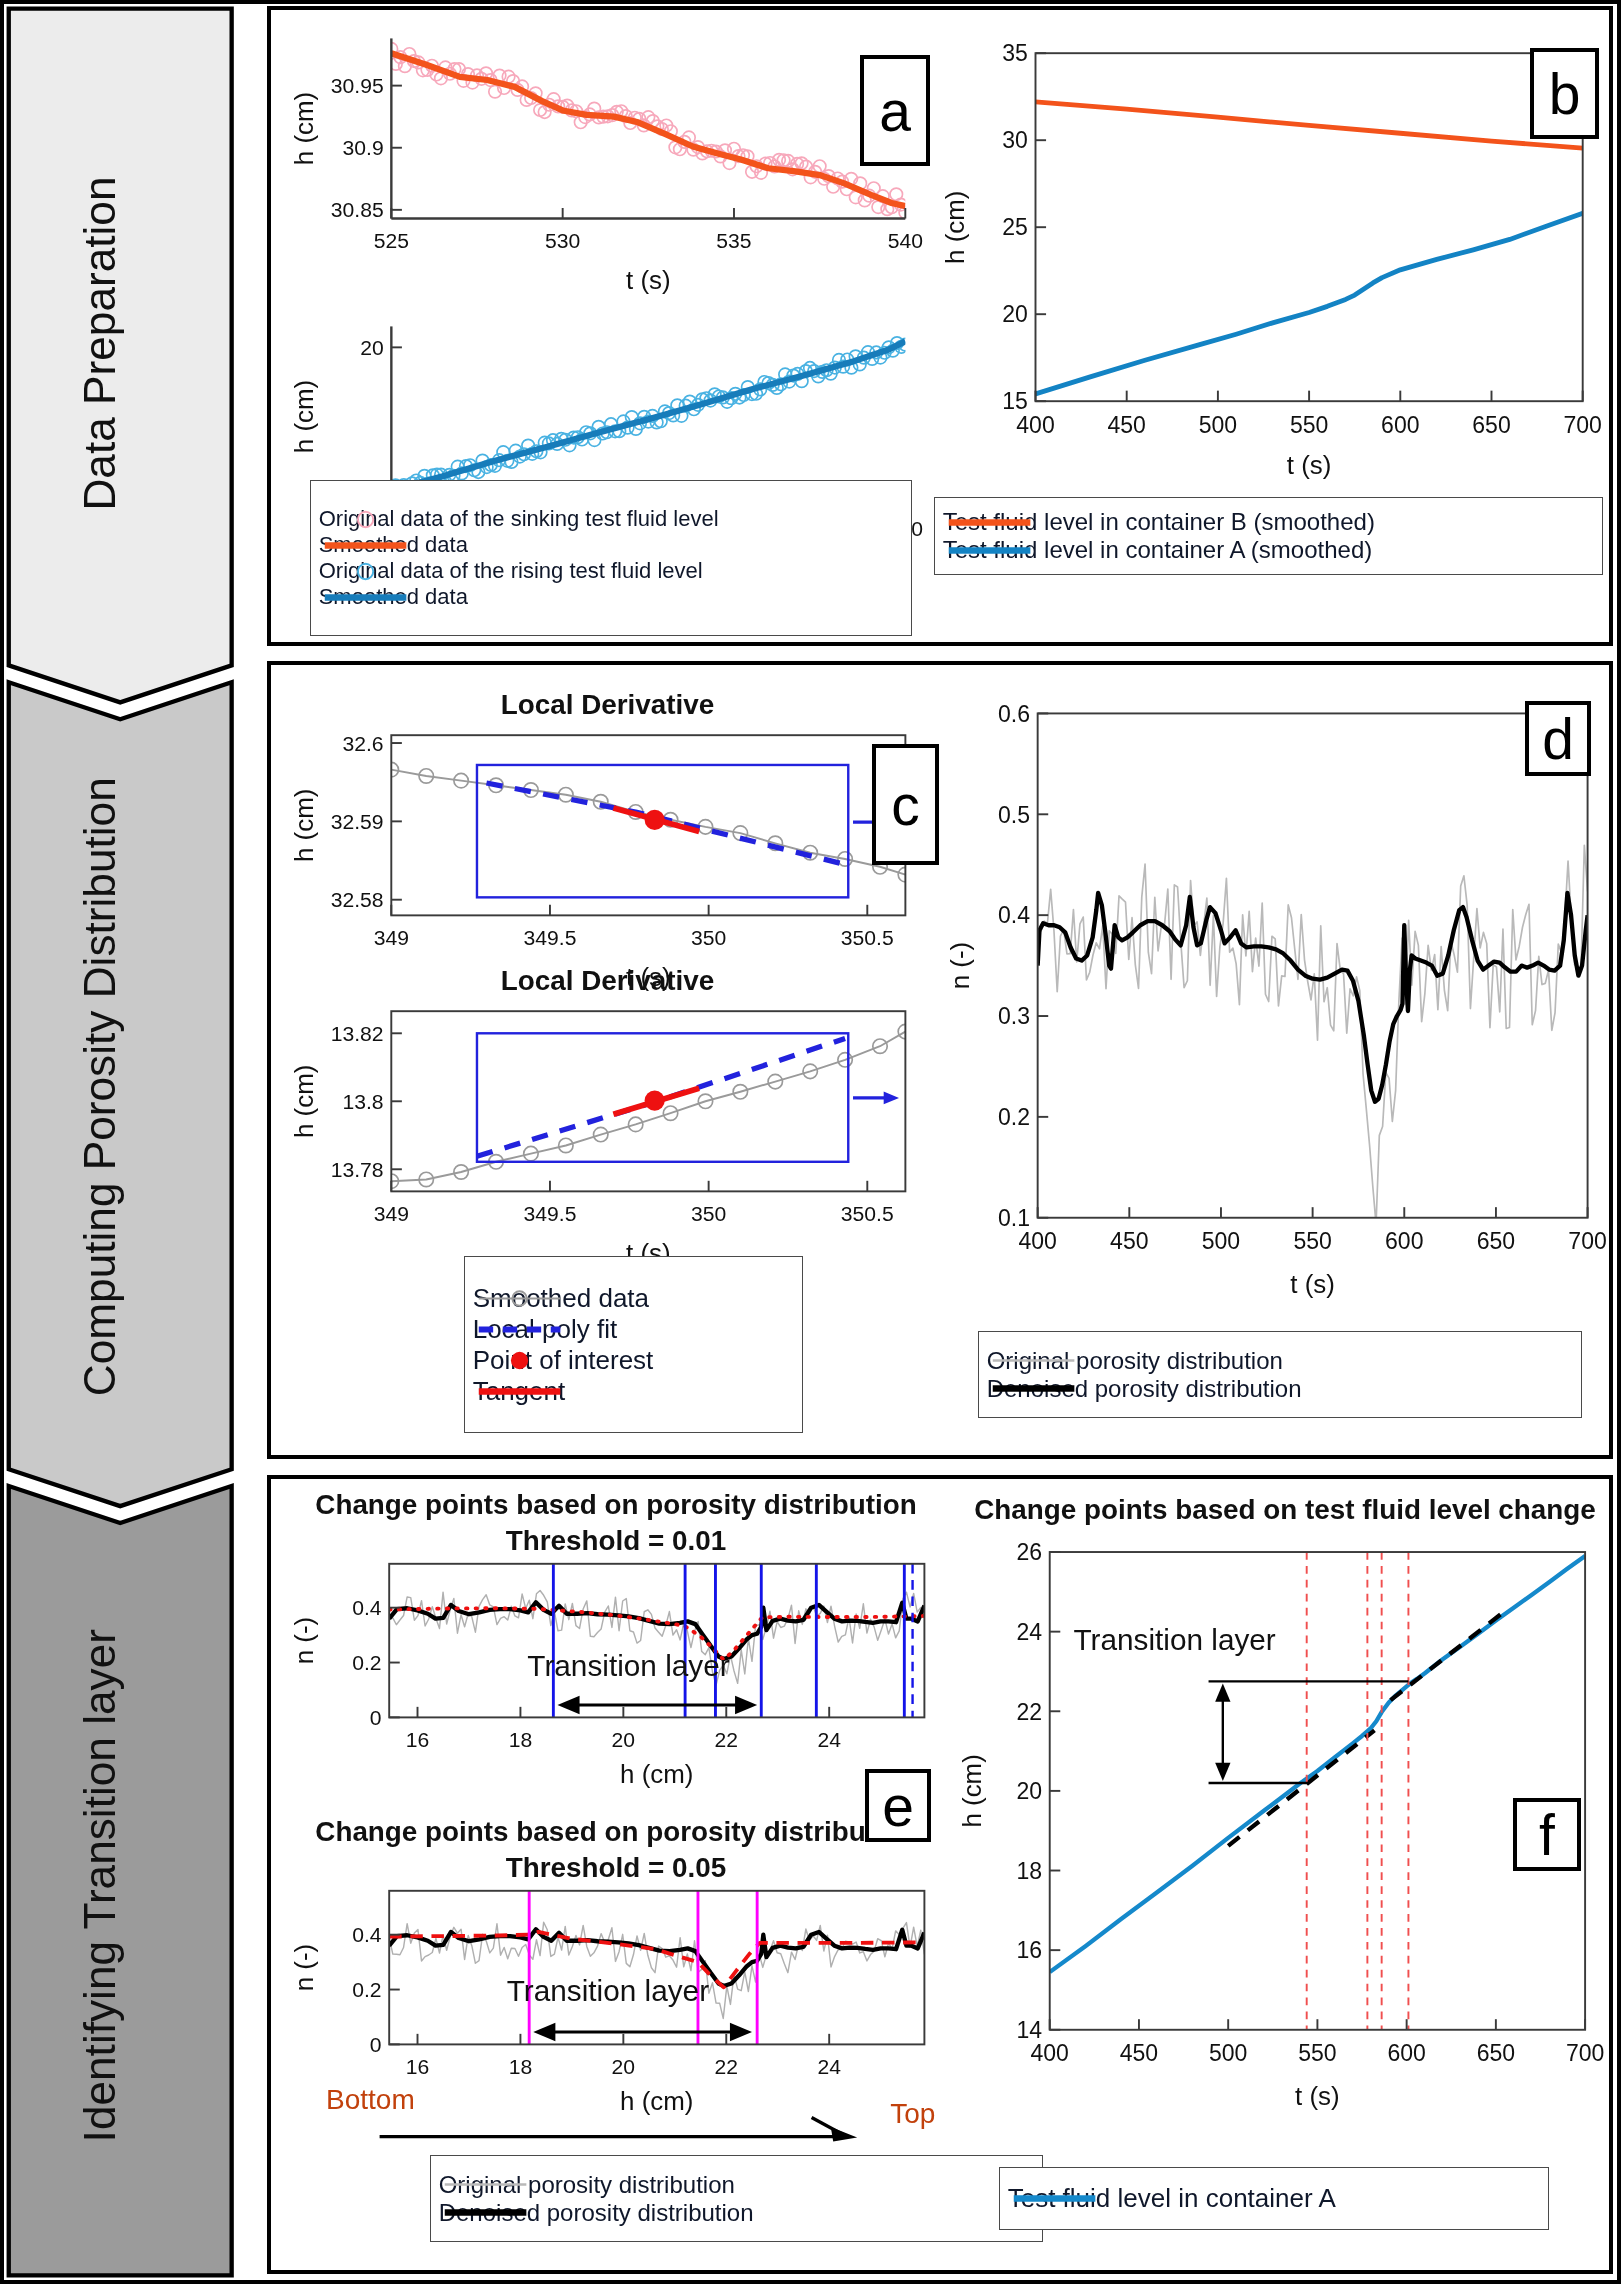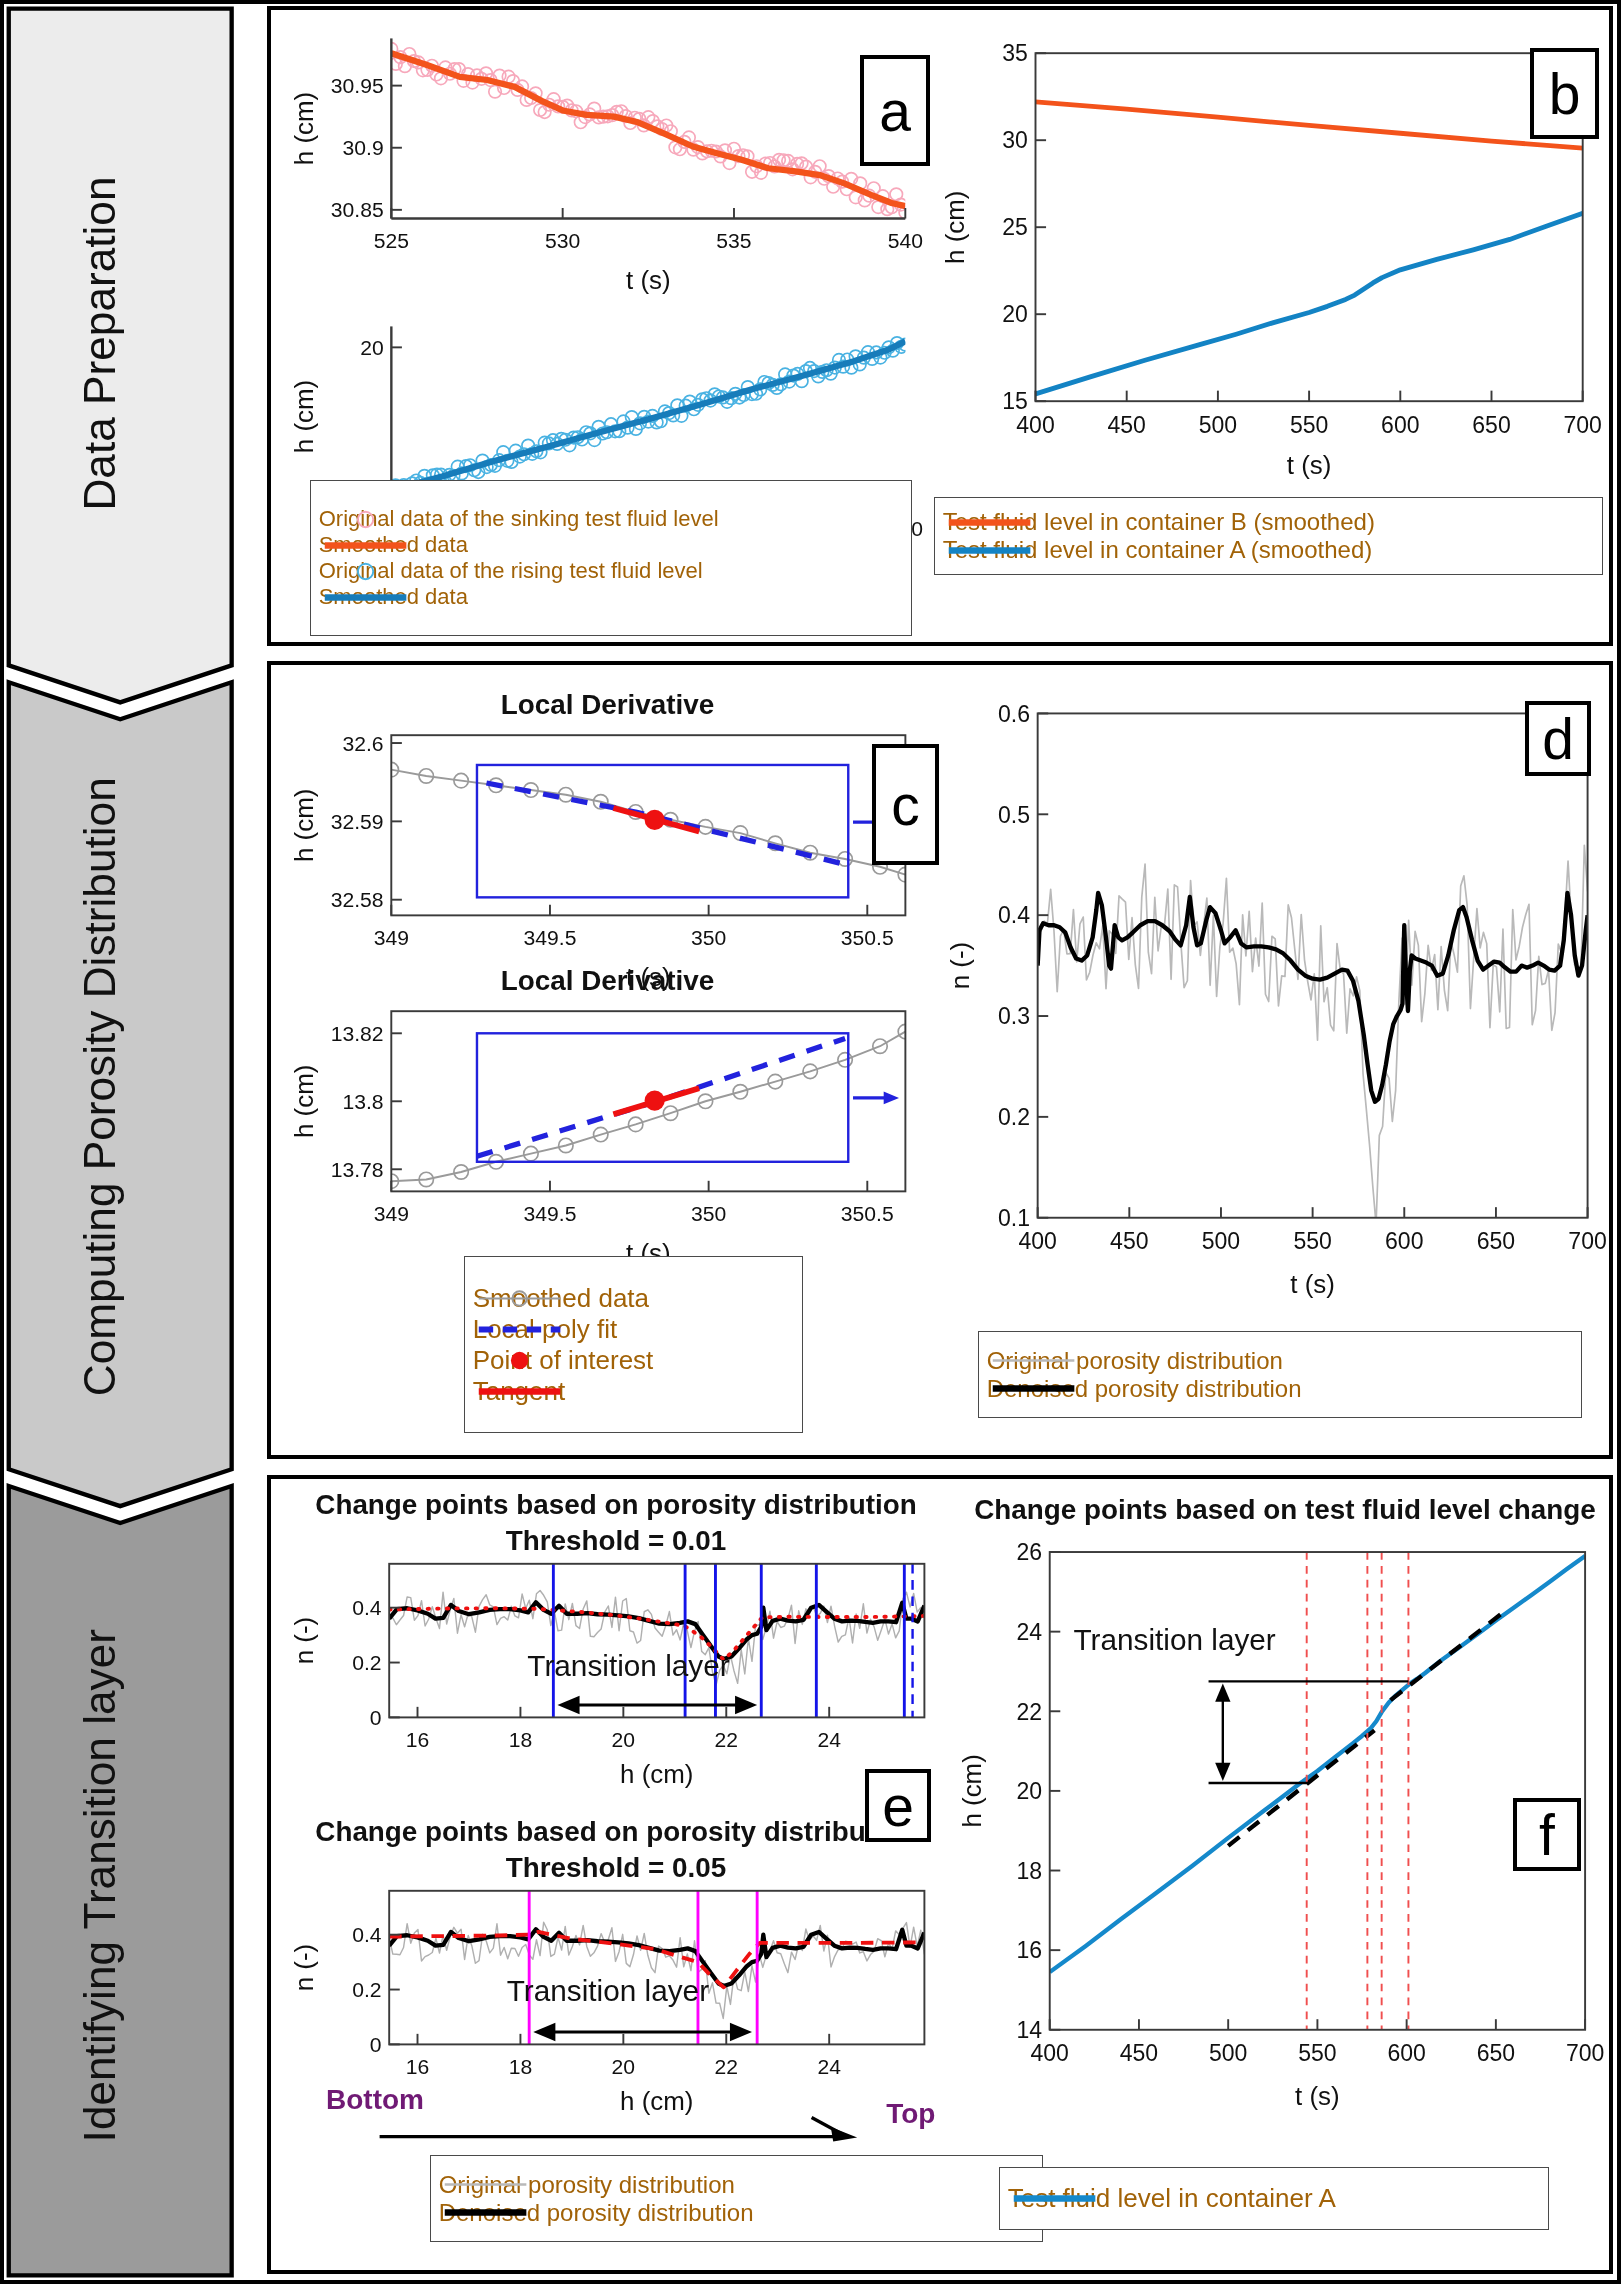--- a/index.html
+++ b/index.html
@@ -8,23 +8,23 @@
   .frame{position:absolute;left:0;top:0;width:1621px;height:2284px;
          border:4.8px solid #000;box-sizing:border-box;pointer-events:none;z-index:50;}
   .rowbox{position:absolute;border:4.8px solid #000;box-sizing:border-box;background:#fff;}
   svg{position:absolute;overflow:visible;}
   svg text{font-family:"Liberation Sans",sans-serif;fill:#111;}
   .tag{position:absolute;border:4.3px solid #000;background:#fff;display:flex;
        align-items:center;justify-content:center;font-size:57px;color:#000;z-index:40;}
   .legend{position:absolute;border:1.9px solid #4a4a4a;background:#fff;box-sizing:border-box;
           display:flex;flex-direction:column;justify-content:center;z-index:30;}
   .legend .row{display:flex;align-items:center;gap:8.6px;padding-left:7.7px;}
-  .legend .lbl{color:#a16207;white-space:nowrap;}
+  .legend .lbl{color:#0f172a;white-space:nowrap;}
   .strip{position:absolute;z-index:20;}
-  .strip .endlbl{position:absolute;font-weight:bold;font-size:28px;color:#701a75;}
+  .strip .endlbl{position:absolute;font-weight:normal;font-size:28px;color:#c2410c;}
 </style>
 </head>
 <body>
 
 <div class="stage">
   <div class="frame"></div>
 
   <svg id="sidebar" style="left:0;top:0" width="250" height="2284" viewBox="0 0 520 4754">
       <polygon points="18,18 482,18 482,1385 250,1462 18,1385" fill="#ececec" stroke="#000" stroke-width="9"></polygon>
       <text x="240" y="715" text-anchor="middle" font-size="92" transform="rotate(-90 240 715)">Data Preparation</text>

